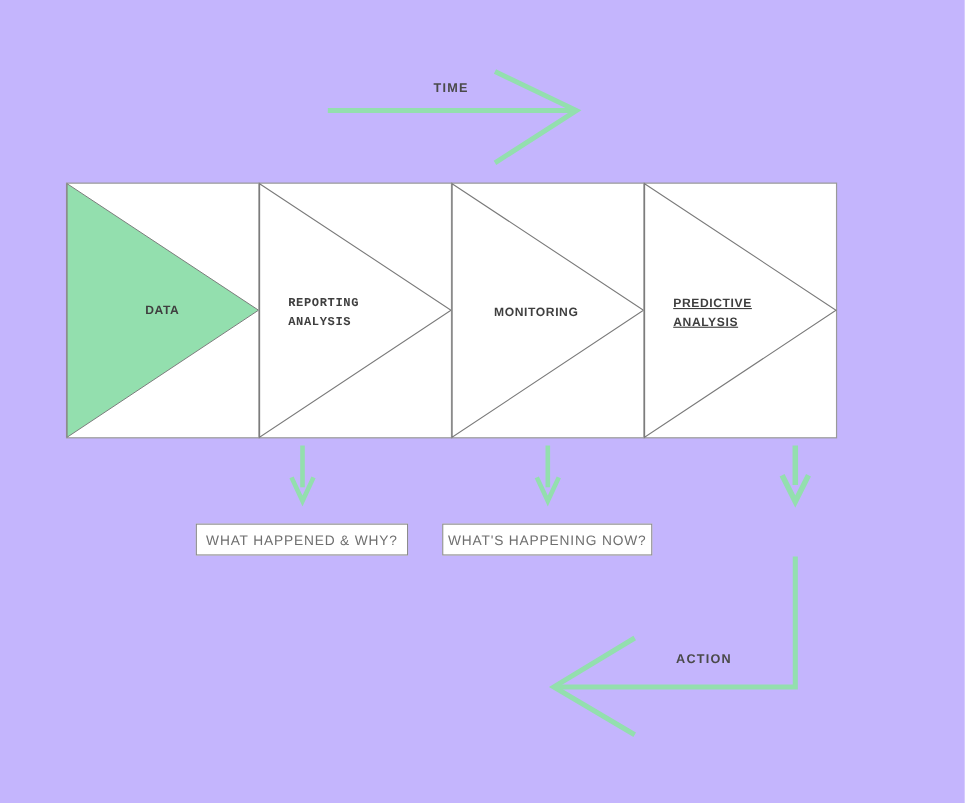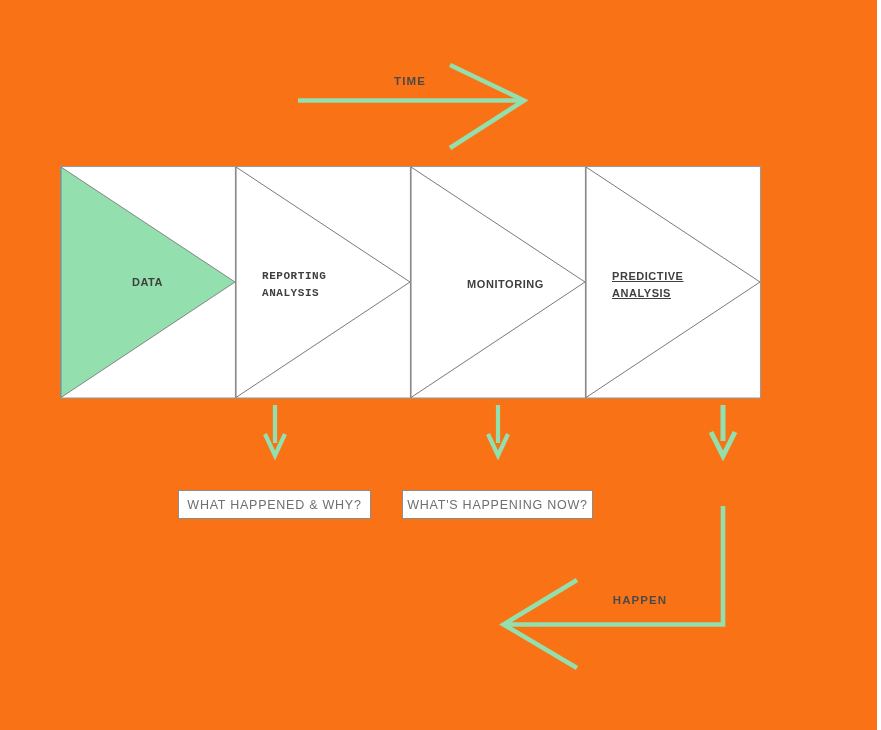--- a/index.html
+++ b/index.html
@@ -9,21 +9,21 @@
     background: #ffffff;
   }
   body {
     font-family: "Liberation Sans", sans-serif;
     -webkit-font-smoothing: antialiased;
   }
   #canvas {
     position: relative;
     width: 877px;
     height: 730px;
-    background: #f97316;
+    background: #c4b5fd;
     overflow: hidden;
   }
   #diagram-svg {
     position: absolute;
     left: 0;
     top: 0;
     width: 881px;
     height: 730px;
     display: block;
   }
@@ -51,21 +51,20 @@
   .stage-label.two-line {
     line-height: 17px;
   }
   .question-box {
     position: absolute;
     box-sizing: border-box;
     background: #ffffff;
     display: flex;
     align-items: center;
     justify-content: center;
-    margin-top: 14px;
   }
   .question-text {
     font-size: 12.5px;
     font-weight: normal;
     letter-spacing: 0.75px;
     color: #6f6f6f;
     white-space: nowrap;
   }
 </style>
 </head>
@@ -121,31 +120,31 @@
 
   <div class="axis-label" style="left:370px; top:75px; width:80px;">TIME</div>
 
   <div class="stage-label" style="left:60px; top:274px; width:175px;">DATA</div>
 
   <div class="stage-label two-line" style="left:228px; top:268px; width:150px; text-align:left; padding-left:34px;font-family:Liberation Mono, monospace;">
     <div>REPORTING</div>
     <div>ANALYSIS</div>
   </div>
 
-  <div class="stage-label" style="left:428px; top:276px; width:155px;text-align:center;">MONITORING</div>
+  <div class="stage-label" style="left:410px; top:276px; width:155px;text-align:center;">MONITORING</div>
 
   <div class="stage-label two-line" style="left:578px; top:268px; width:150px; text-align:left; padding-left:34px;text-decoration:underline;">
     <div>PREDICTIVE</div>
     <div>ANALYSIS</div>
   </div>
 
   <div class="question-box" style="left:178px; top:476px; width:193px; height:29px; border:1.3px solid #8c8c8c;">
     <span class="question-text">WHAT HAPPENED &amp; WHY?</span>
   </div>
 
   <div class="question-box" style="left:402px; top:476px; width:191px; height:29px; border:1.3px solid #8c8c8c;align-items:center;">
     <span class="question-text">WHAT'S HAPPENING NOW?</span>
   </div>
 
 
-  <div class="axis-label" style="left:598px; top:594px; width:84px;">HAPPEN</div>
+  <div class="axis-label" style="left:598px; top:594px; width:84px;">ACTION</div>
 
 </div>
 
 </body></html>

